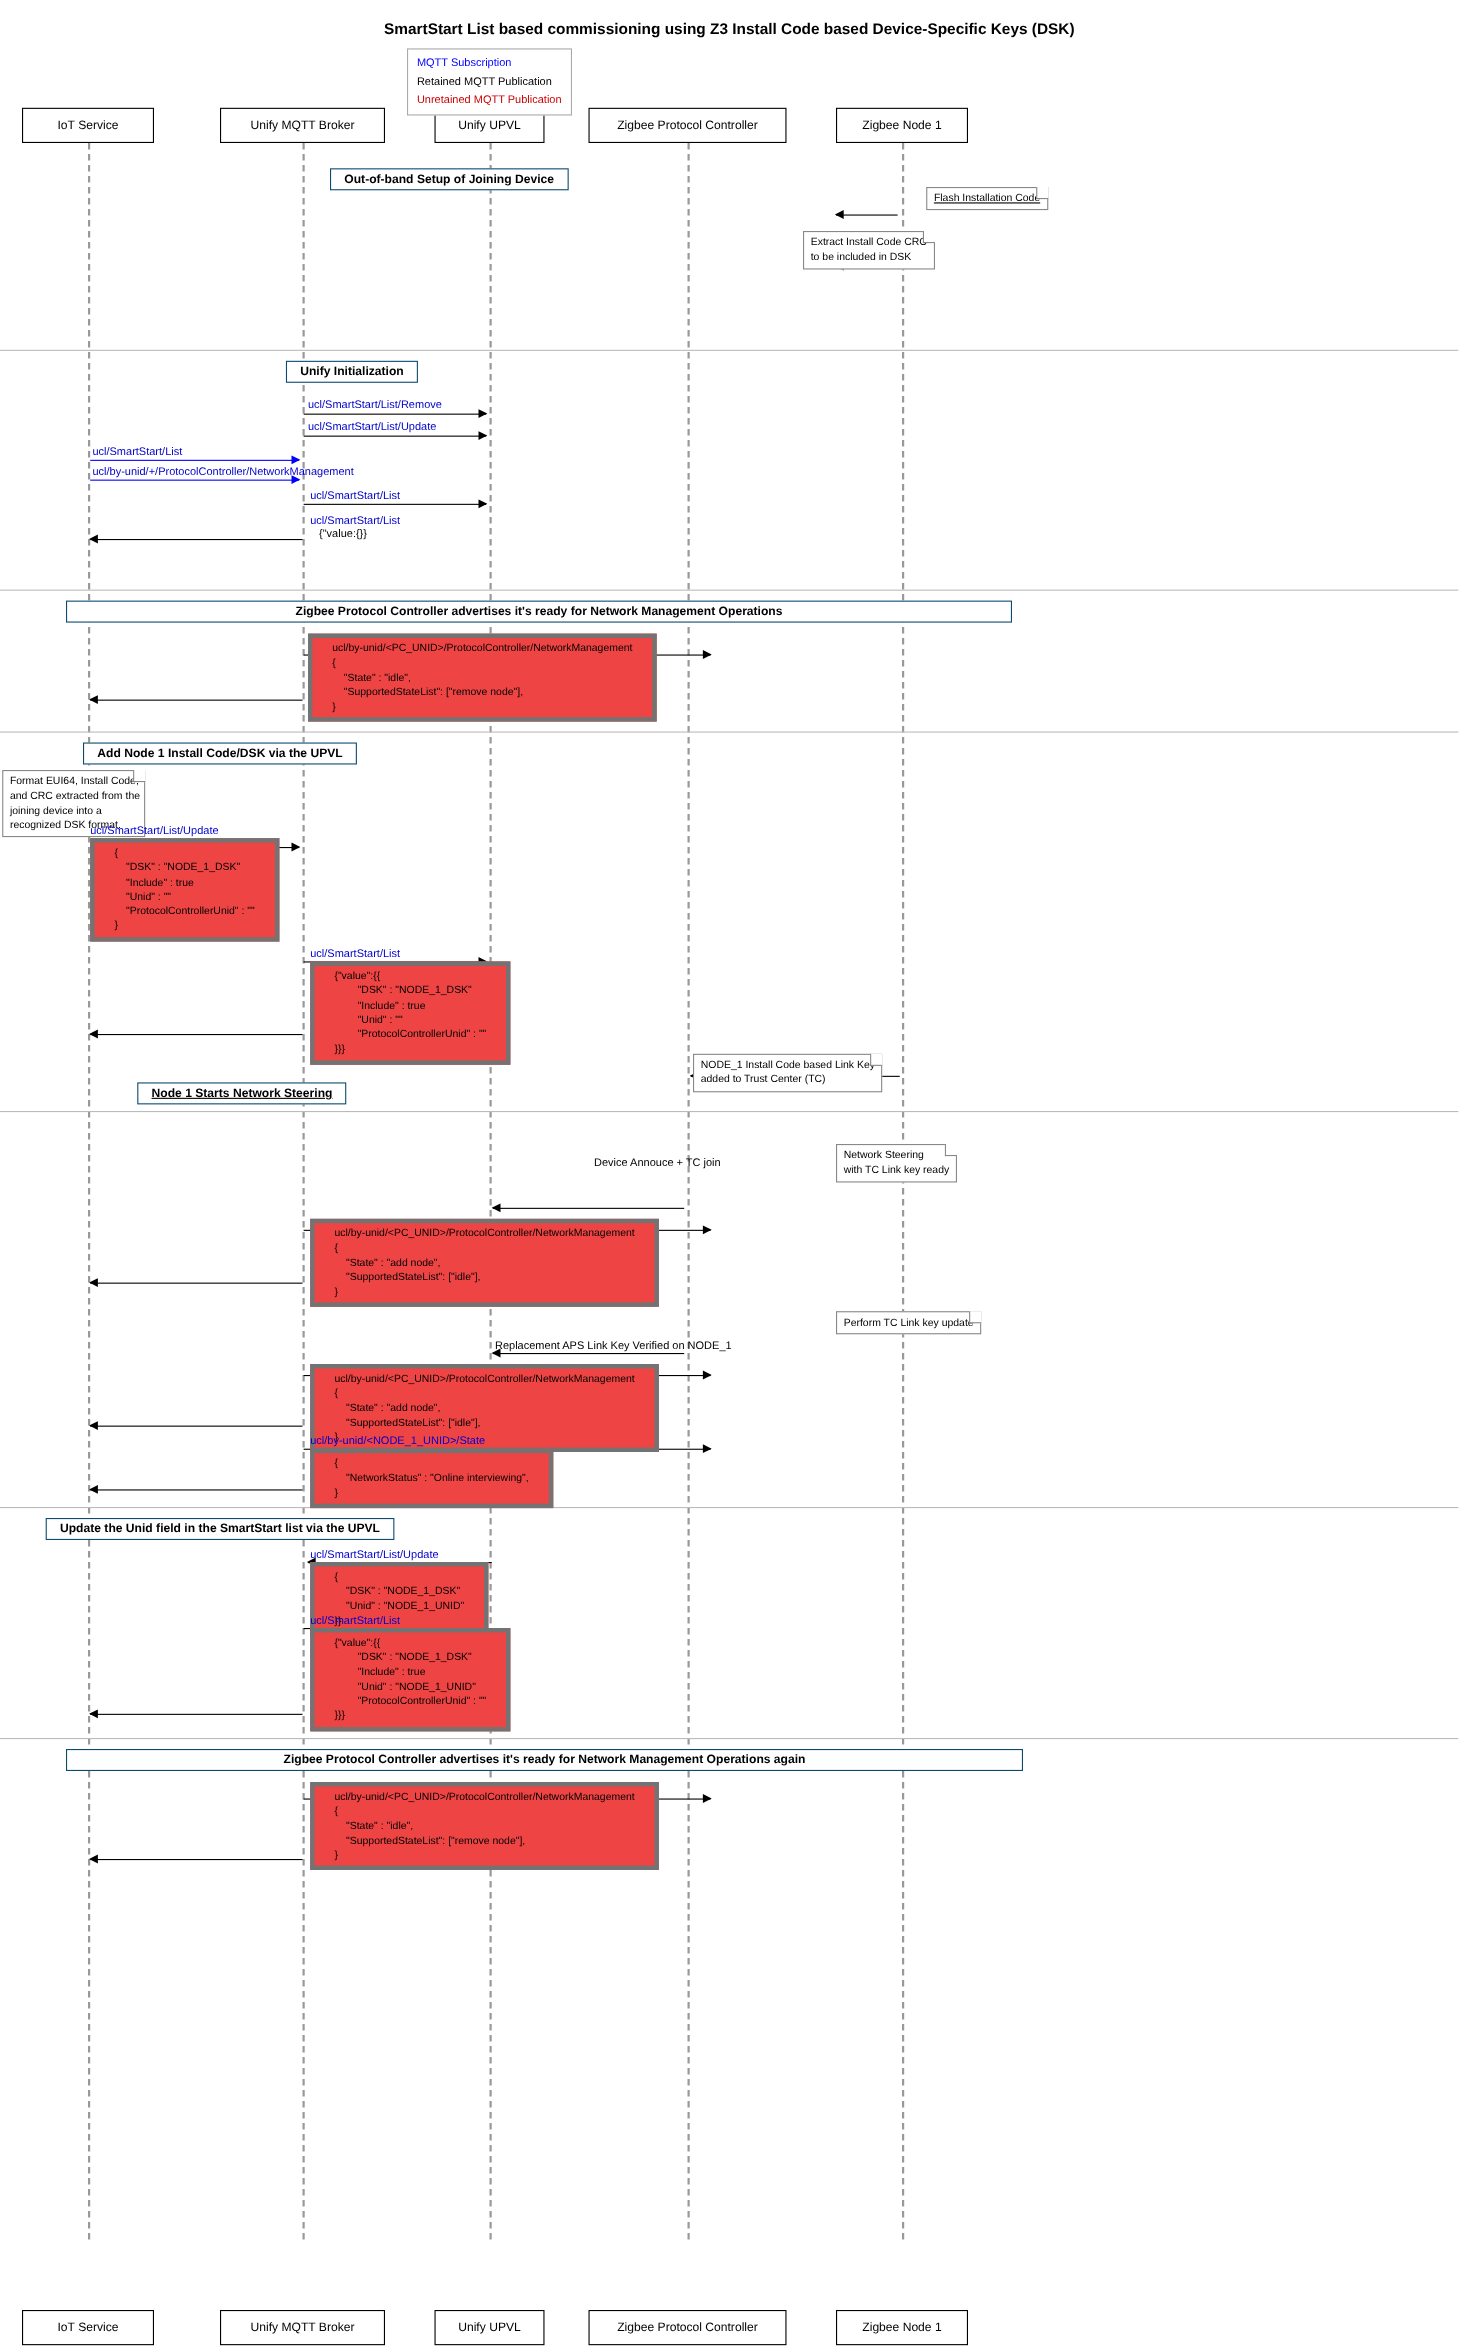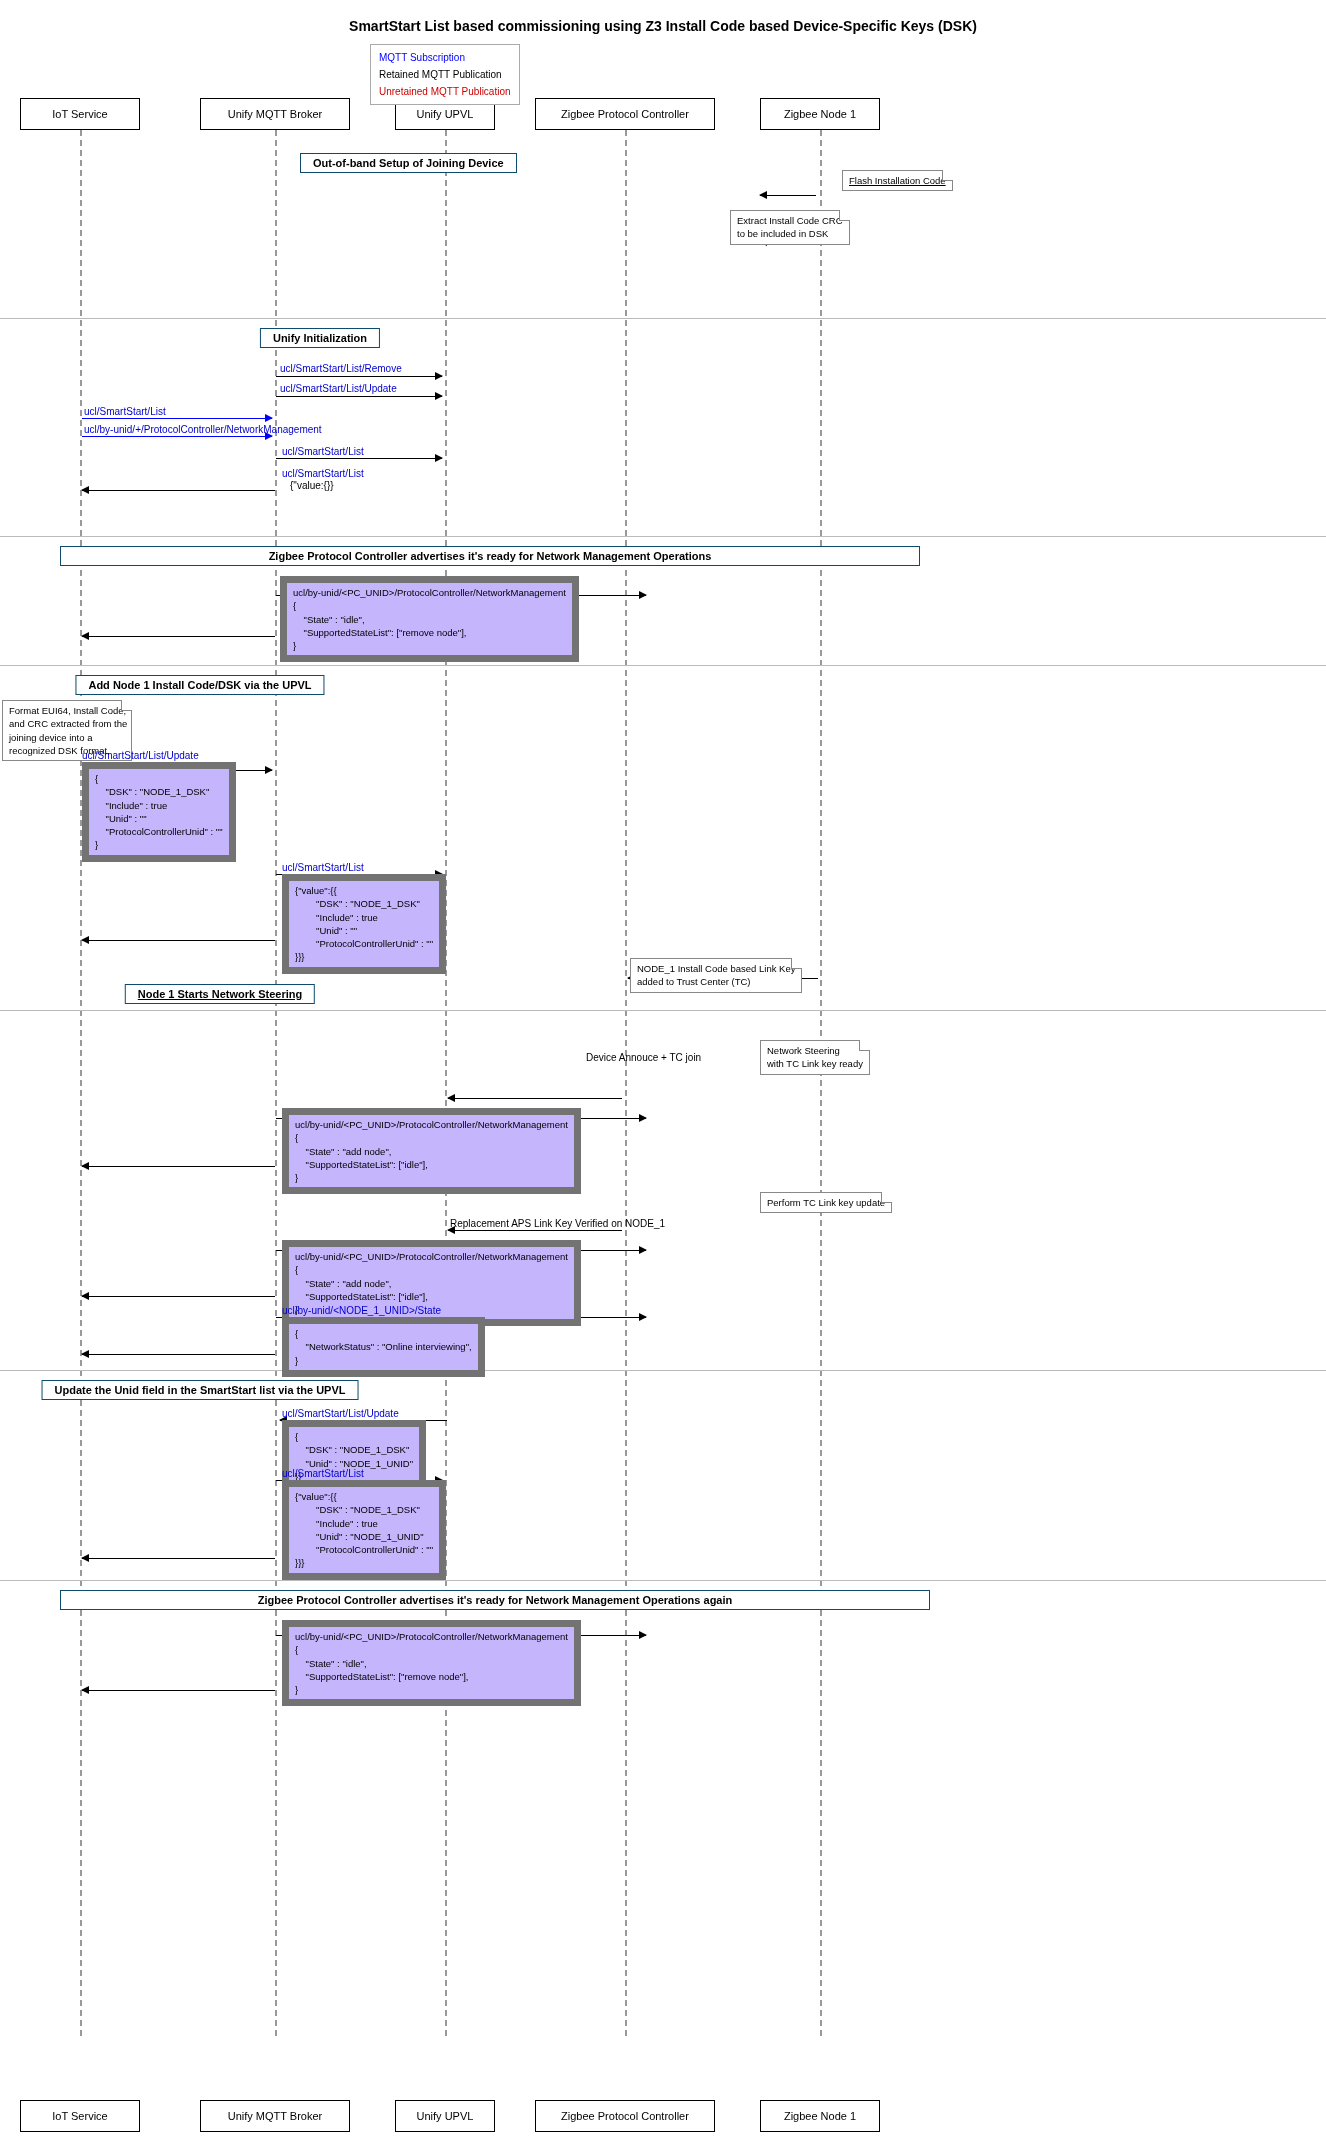--- a/index.html
+++ b/index.html
@@ -109,23 +109,23 @@
       position: absolute;
       font-size: 10px;
       color: #00c;
       white-space: nowrap;
       z-index: 6;
     }
 
     
     .note-box {
       position: absolute;
-      border: 7px solid #737373;
-      background: #c4b5fd;
-      padding: 3px 6px;
+      border: 4px solid #737373;
+      background: #ef4444;
+      padding: 3px 18px;
       font-size: 9.5px;
       line-height: 1.4;
       white-space: pre;
       z-index: 6;
     }
     .note-box-notch {
       position: absolute;
       border: 1px solid #888;
       background: #fff;
       padding: 3px 6px;
@@ -258,21 +258,21 @@
 <div class="arrow arrow-left" style="top:978px;left:628px;width:190px;"></div>
 
 <div class="divider-line" style="top:1010px;"></div>
 
 <div class="section-header" style="top:984px;left:220px;text-decoration:underline;">Node 1 Starts Network Steering</div>
 
 <div class="note-box-notch" style="top:1040px;left:760px;">Network Steering
 with TC Link key ready</div>
 <div class="arrow arrow-left" style="top:1062px;left:762px;width:55px;"></div>
 
-<div class="msg-label black-text" style="top:1052px;left:540px;margin-left:46px;">Device Annouce + TC join</div>
+<div class="msg-label black-text" style="top:1052px;left:540px;">Device Annouce + TC join</div>
 <div class="arrow arrow-left" style="top:1098px;left:448px;width:174px;"></div>
 
 <div class="note-box" style="top:1108px;left:282px;">ucl/by-unid/&lt;PC_UNID&gt;/ProtocolController/NetworkManagement
 {
     "State" : "add node",
     "SupportedStateList": ["idle"],
 }</div>
 <div class="arrow" style="top:1118px;left:276px;width:370px;"></div>
 <div class="arrow arrow-left" style="top:1166px;left:82px;width:193px;"></div>
 

